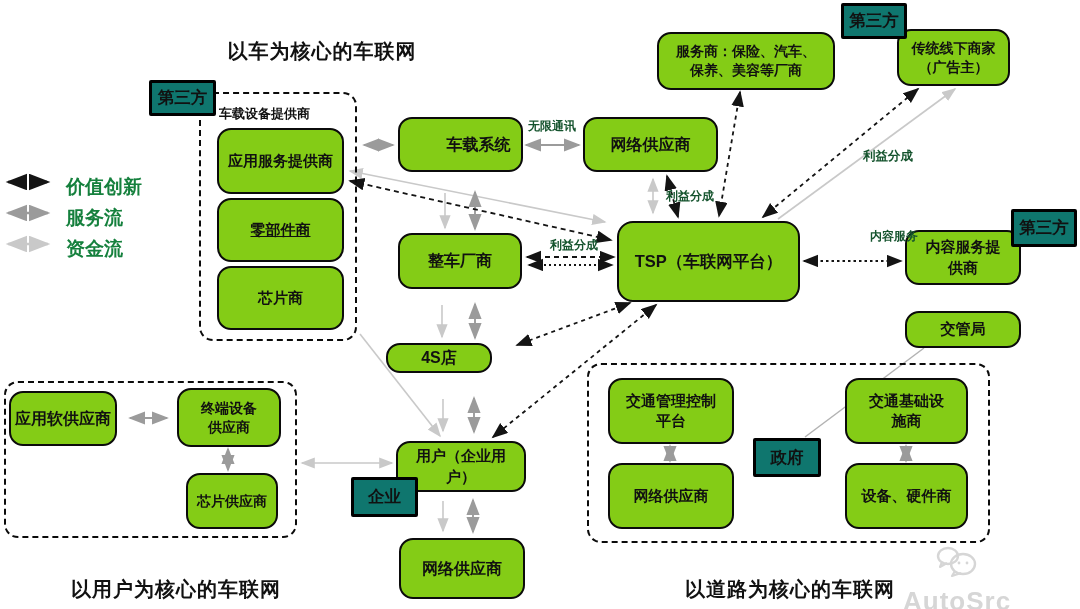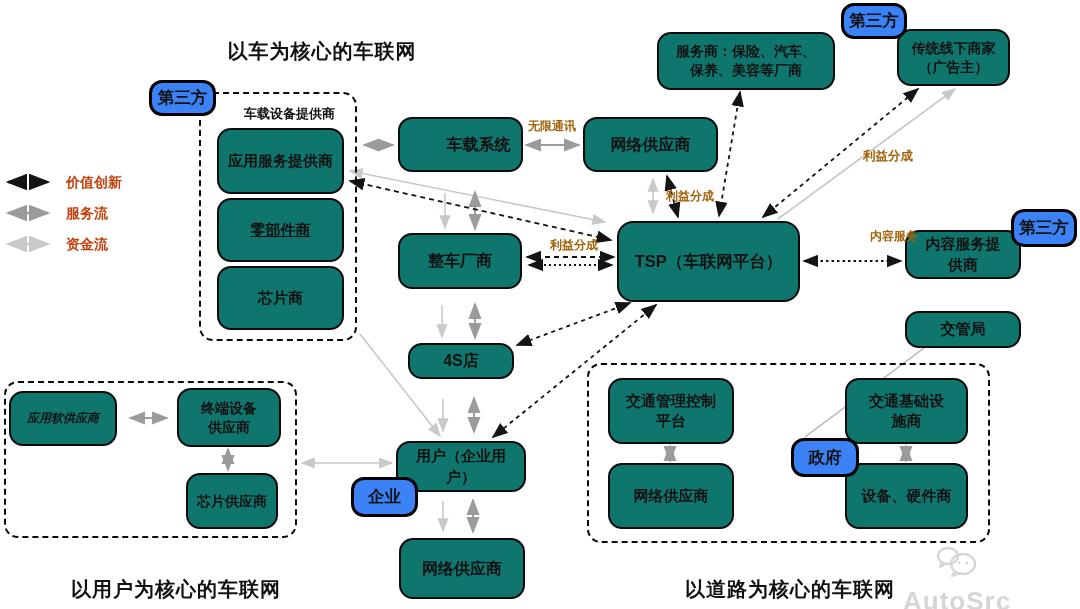--- a/index.html
+++ b/index.html
@@ -3,46 +3,46 @@
 <meta charset="utf-8">
 <style>
   html,body{margin:0;padding:0;background:#fff;}
   #stage{
     position:relative;width:1080px;height:609px;background:#ffffff;overflow:hidden;
     font-family:"Liberation Sans","DejaVu Sans",sans-serif;color:#111;
   }
   #wires{position:absolute;left:0;top:0;z-index:1;}
   .node{
     position:absolute;z-index:3;display:flex;align-items:center;justify-content:center;
-    background:#0f766e;border:2.2px solid #0b0b0b;border-radius:14px;
+    background:#84cc16;border:2.2px solid #0b0b0b;border-radius:14px;
     font-size:15px;font-weight:600;text-align:center;line-height:1.35;
     white-space:pre-line;box-sizing:border-box;padding:2px 4px;
   }
   .node.heavy{border-width:2.6px;font-size:16.5px;border-radius:16px;}
   .tag{
     position:absolute;z-index:5;display:flex;align-items:center;justify-content:center;
-    background:#3b82f6;border:3.6px solid #000;border-radius:13px;
+    background:#0f766e;border:3.6px solid #000;border-radius:2px;
     font-size:16.5px;font-weight:bold;box-sizing:border-box;
   }
   .group{
     position:absolute;z-index:2;border:2.6px dashed #0b0b0b;border-radius:14px;
     background:transparent;box-sizing:border-box;
   }
   .sect-title{
     position:absolute;z-index:4;font-size:20px;font-weight:bold;text-align:center;
     letter-spacing:1px;
   }
   .group-label{
-    position:absolute;z-index:4;font-size:13px;font-weight:600;text-align:right;
+    position:absolute;z-index:4;font-size:13px;font-weight:600;text-align:left;
   }
   .edge-label{
-    position:absolute;z-index:4;font-size:12px;font-weight:600;color:#a16207;text-align:center;
+    position:absolute;z-index:4;font-size:12px;font-weight:600;color:#14532d;text-align:center;
   }
   .legend-label{
-    position:absolute;z-index:4;font-size:14px;font-weight:600;color:#c2410c;
+    position:absolute;z-index:4;font-size:19px;font-weight:600;color:#15803d;
   }
   #watermark{
     position:absolute;z-index:4;left:903px;top:546px;display:flex;align-items:center;gap:8px;
     color:#d3d3d3;
     flex-direction:column;
   }
   #watermark .wm-text{font-size:26px;font-weight:bold;letter-spacing:1px;color:#d6d6d6;}
 </style>
 </head>
 <body>
@@ -118,42 +118,42 @@
   <div class="node" style="left:583px;top:117px;width:135px;height:55px;font-size:16px;">网络供应商</div>
 
   <div class="node" style="left:657px;top:32px;width:178px;height:58px;font-size:14px;">服务商：保险、汽车、
 保养、美容等厂商</div>
   <div class="tag" style="left:841px;top:3px;width:66px;height:36px;">第三方</div>
   <div class="node" style="left:897px;top:29px;width:113px;height:57px;font-size:14px;">传统线下商家
 （广告主）</div>
 
   <div class="node heavy" style="left:617px;top:221px;width:183px;height:81px;">TSP（车联网平台）</div>
 
-  <div class="node" style="left:905px;top:230px;width:116px;height:49px;">内容服务提
+  <div class="node" style="left:905px;top:230px;width:116px;height:55px;">内容服务提
 供商</div>
   <div class="tag" style="left:1011px;top:209px;width:66px;height:38px;">第三方</div>
   <div class="node" style="left:905px;top:311px;width:116px;height:37px;">交管局</div>
 
   <div class="node" style="left:398px;top:233px;width:124px;height:56px;font-size:16px;">整车厂商</div>
-  <div class="node" style="left:408px;top:343px;width:106px;height:36px;font-size:16px;">4S店</div>
+  <div class="node" style="left:386px;top:343px;width:106px;height:30px;font-size:16px;">4S店</div>
   <div class="node" style="left:396px;top:441px;width:130px;height:51px;">用户（企业用户）</div>
   <div class="tag" style="left:351px;top:477px;width:67px;height:40px;">企业</div>
   <div class="node" style="left:399px;top:538px;width:126px;height:61px;font-size:16px;">网络供应商</div>
 
   <div class="group" style="left:4px;top:381px;width:293px;height:157px;"></div>
-  <div class="node" style="left:9px;top:391px;width:108px;height:55px;font-size:12px;font-style:italic;">应用软供应商</div>
+  <div class="node" style="left:9px;top:391px;width:108px;height:55px;font-size:16px;">应用软供应商</div>
   <div class="node" style="left:177px;top:388px;width:104px;height:59px;font-size:14px;">终端设备
 供应商</div>
   <div class="node" style="left:186px;top:473px;width:92px;height:56px;font-size:14px;">芯片供应商</div>
 
   <div class="group" style="left:587px;top:363px;width:403px;height:180px;"></div>
   <div class="node" style="left:608px;top:378px;width:126px;height:66px;">交通管理控制
 平台</div>
   <div class="node" style="left:608px;top:463px;width:126px;height:66px;">网络供应商</div>
-  <div class="tag" style="left:753px;top:438px;width:68px;height:39px;margin-left:38px;">政府</div>
+  <div class="tag" style="left:753px;top:438px;width:68px;height:39px;">政府</div>
   <div class="node" style="left:845px;top:378px;width:123px;height:66px;">交通基础设
 施商</div>
   <div class="node" style="left:845px;top:463px;width:123px;height:66px;">设备、硬件商</div>
 
   <div class="edge-label" style="left:522px;top:118px;width:60px;">无限通讯</div>
   <div class="edge-label" style="left:662px;top:188px;width:56px;">利益分成</div>
   <div class="edge-label" style="left:546px;top:237px;width:56px;">利益分成</div>
   <div class="edge-label" style="left:858px;top:148px;width:60px;font-size:12.5px;">利益分成</div>
   <div class="edge-label" style="left:826px;top:228px;width:56px;margin-left:40px;">内容服务</div>
 

